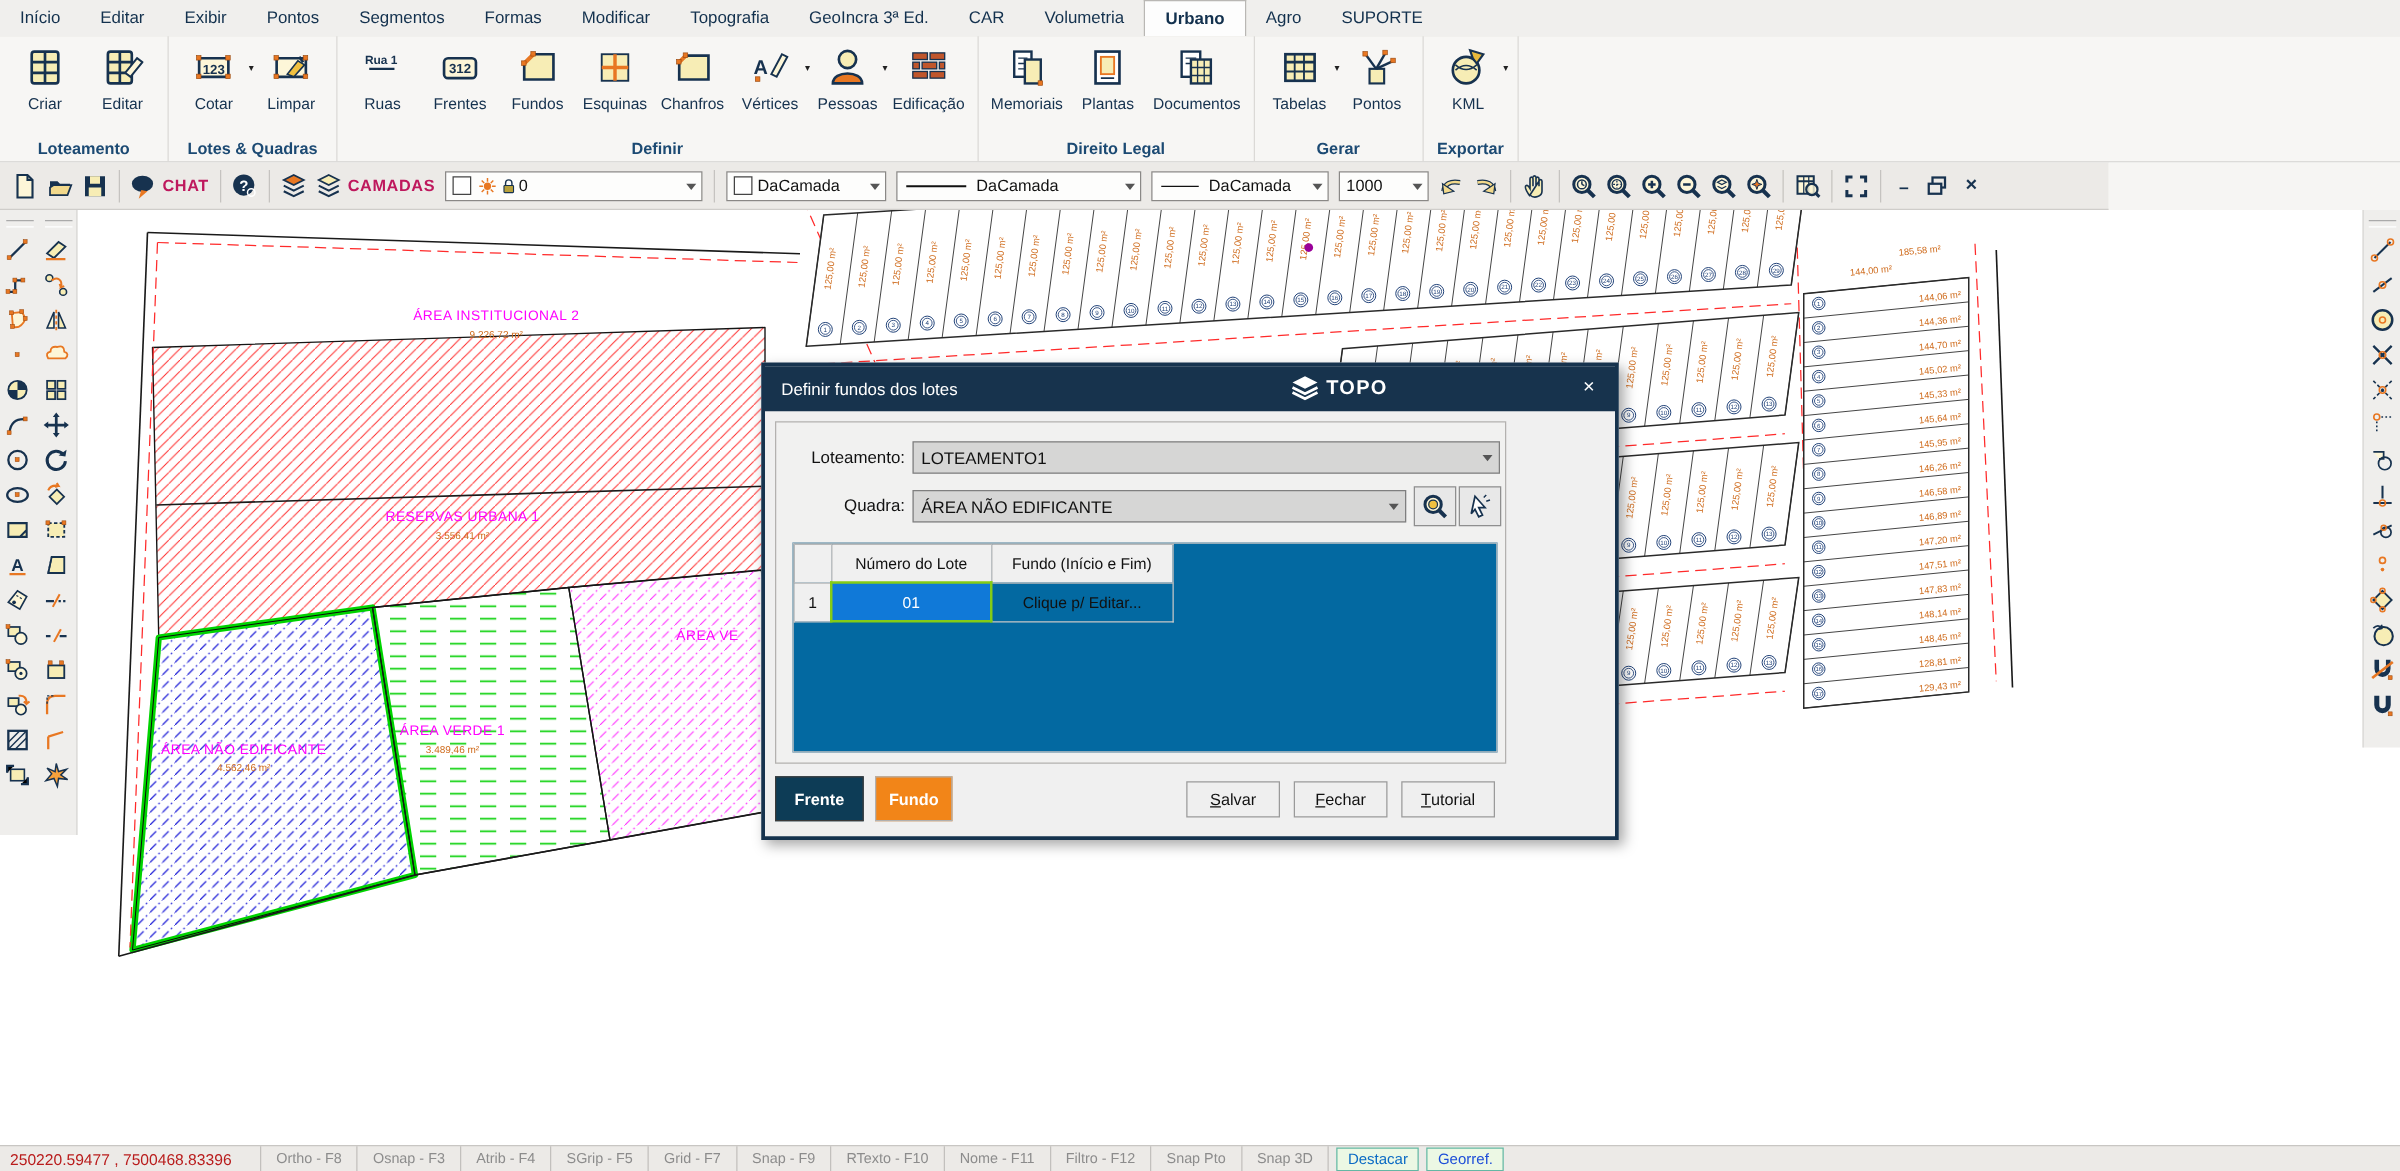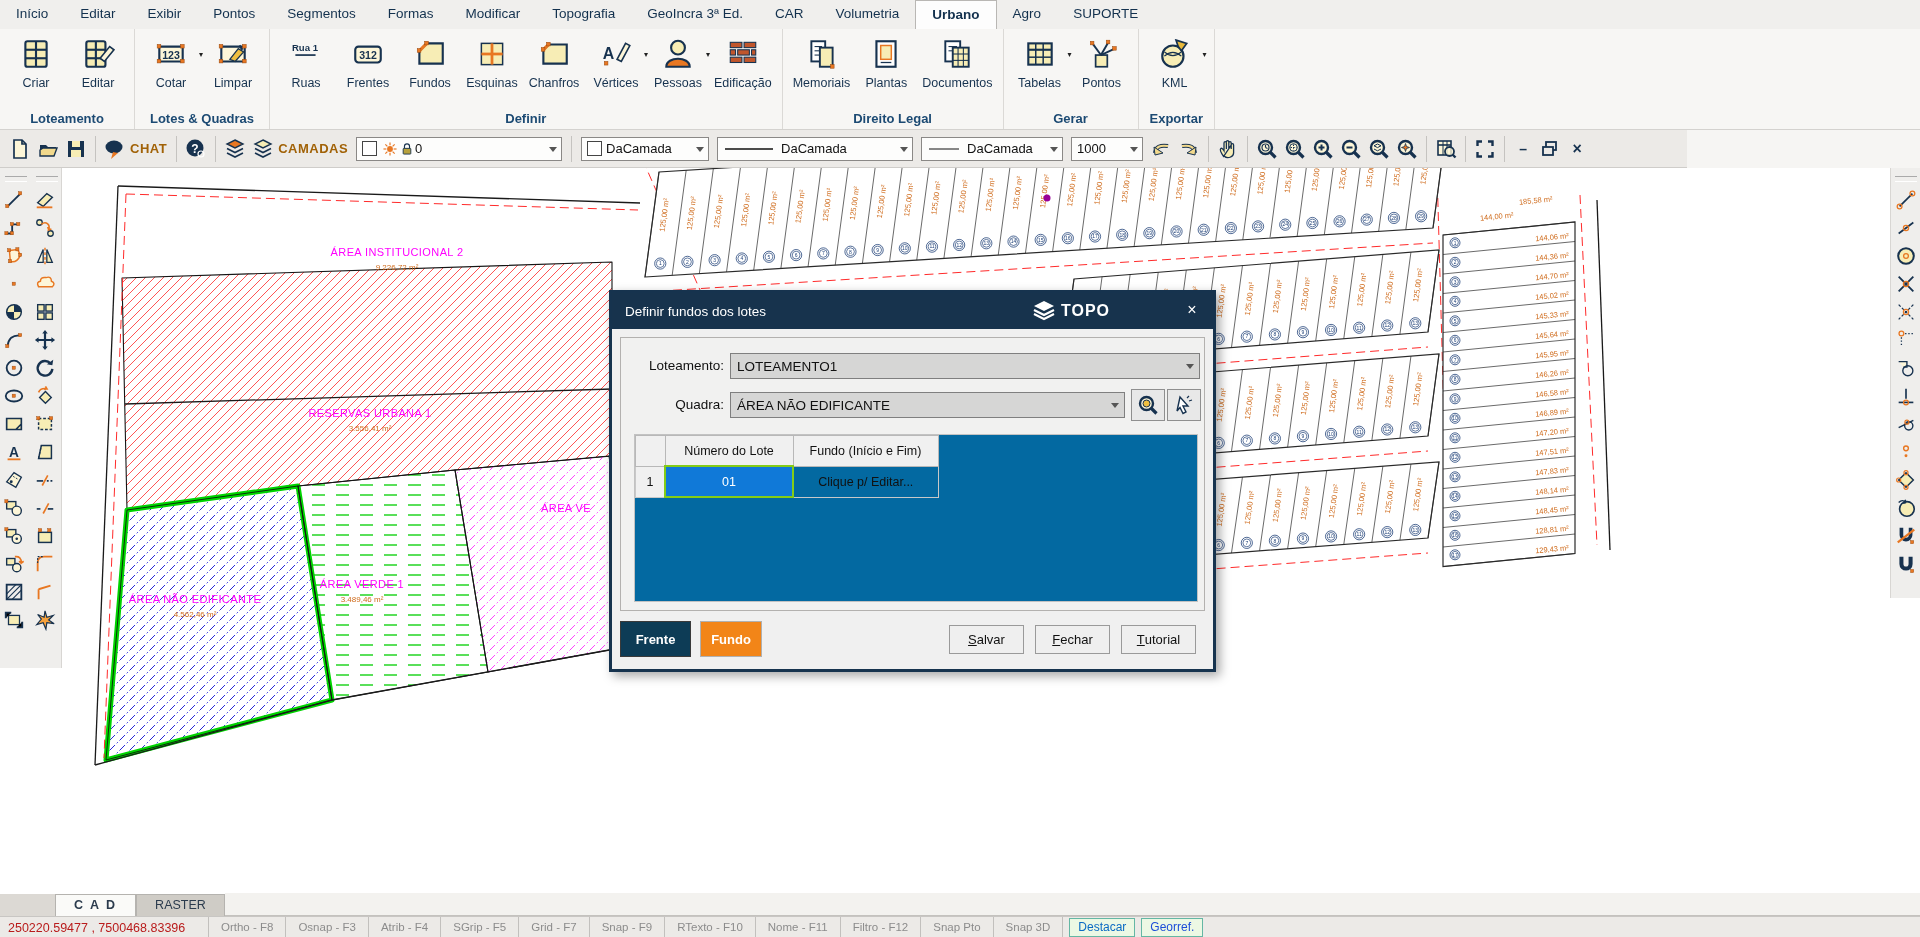--- a/index.html
+++ b/index.html
@@ -18,37 +18,37 @@
   .rb-icon{height:40px;display:flex;align-items:center;justify-content:center;}
   .rb-label{font-size:12.5px;color:#16324f;margin-top:2px;white-space:nowrap;}
   .rb-arrow{position:absolute;right:-1px;top:18px;font-size:8px;color:#222;}
   .rb-glabel{text-align:center;font-weight:bold;color:#1c4a73;font-size:13px;padding:2px 6px 3px;}
 
   
   #toolbar{position:absolute;left:0;top:130px;width:1687px;height:38px;background:#eceae7;border-bottom:1px solid #cfcdca;display:flex;align-items:center;padding-left:6px;box-sizing:border-box;}
   #toolbar-rest{position:absolute;left:1687px;top:130px;width:233px;height:38px;background:#f6f5f3;border-bottom:1px solid #cfcdca;}
   .tb-sep{width:1px;height:26px;background:#c5c3c0;margin:0 5px;}
   .tbi{display:inline-flex;align-items:center;justify-content:center;width:26px;height:26px;margin:0 1px;}
-  .tb-text{font-weight:bold;color:#a16207;font-size:13px;margin:0 4px 0 1px;letter-spacing:.5px;}
+  .tb-text{font-weight:bold;color:#be185d;font-size:13px;margin:0 4px 0 1px;letter-spacing:.5px;}
   .combo{position:relative;display:flex;align-items:center;height:24px;background:#fdfdfc;border:1px solid #8a8886;margin:0 4px;padding:0 16px 0 5px;box-sizing:border-box;font-size:13px;color:#111;}
   .combo .chev{position:absolute;right:4px;top:9px;width:0;height:0;border-left:4px solid transparent;border-right:4px solid transparent;border-top:5px solid #555;}
   .swbox{width:13px;height:13px;background:#fff;border:1px solid #444;margin-right:4px;}
   .winctl{font-weight:bold;color:#16324f;font-size:14px;width:26px;text-align:center;}
 
   
   #leftpal{position:absolute;left:0;top:168px;width:62px;height:500px;background:#efeeec;border-right:1px solid #d8d6d3;display:grid;grid-template-columns:31px 31px;align-content:start;padding-top:8px;box-sizing:border-box;}
   #rightpal{position:absolute;right:0;top:168px;width:30px;height:430px;background:#efeeec;border-left:1px solid #d8d6d3;display:flex;flex-direction:column;align-items:center;padding-top:8px;box-sizing:border-box;}
   .pal-handle{height:4px;width:22px;border-top:1px solid #aaa;border-bottom:1px solid #fff;margin:0 auto 4px;}
   .pal-cell{width:28px;height:28px;display:flex;align-items:center;justify-content:center;}
 
   
   #canvas-svg{position:absolute;left:0;top:168px;}
 
   
-  #dialog{position:absolute;left:609px;top:290px;width:607px;height:382px;background:#f0f0f0;border:3px solid #16334e;box-sizing:border-box;box-shadow:4px 4px 10px rgba(0,0,0,.35);z-index:20;}
+  #dialog{position:absolute;left:609px;top:290px;width:686px;height:382px;background:#f0f0f0;border:3px solid #16334e;box-sizing:border-box;box-shadow:4px 4px 10px rgba(0,0,0,.35);z-index:20;}
   #dlg-title{position:absolute;left:0;top:0;right:0;height:36px;background:#17334d;color:#fff;display:flex;align-items:center;}
   #dlg-title .t{font-size:13.5px;margin-left:13px;}
   #dlg-logo{position:absolute;left:420px;top:6px;display:flex;align-items:center;}
   #dlg-logo .lt{color:#fff;font-weight:bold;font-size:16px;letter-spacing:1px;margin-left:5px;}
   #dlg-close{position:absolute;right:10px;top:6px;color:#fff;font-size:16px;width:22px;height:22px;text-align:center;line-height:22px;}
   #dlg-panel{position:absolute;left:8px;top:44px;width:585px;height:274px;border:1px solid #b3b1af;background:#f1f1f0;box-sizing:border-box;}
   .dlg-lbl{position:absolute;font-size:13.5px;color:#111;text-align:right;}
   .dlg-combo{position:absolute;height:26px;background:#d6d6d5;border:1px solid #7f7f7f;box-sizing:border-box;display:flex;align-items:center;font-size:13.5px;color:#111;padding:0 20px 0 6px;}
   .dlg-combo .chev{position:absolute;right:5px;top:10px;width:0;height:0;border-left:4px solid transparent;border-right:4px solid transparent;border-top:5px solid #555;}
   .dlg-sqbtn{position:absolute;width:34px;height:32px;background:#e8e8e8;border:1px solid #8f8f8f;display:flex;align-items:center;justify-content:center;box-sizing:border-box;}
@@ -1446,26 +1446,20 @@
           </table>
       </div>
     </div>
     <div class="dlg-btn" id="btn-frente">Frente</div>
     <div class="dlg-btn" id="btn-fundo">Fundo</div>
     <div class="dlg-btn dlg-stdbtn" id="btn-salvar"><u>S</u>alvar</div>
     <div class="dlg-btn dlg-stdbtn" id="btn-fechar"><u>F</u>echar</div>
     <div class="dlg-btn dlg-stdbtn" id="btn-tutorial"><u>T</u>utorial</div>
   </div>
 
-  <div id="tabstrip">
-    <div class="spacer"></div>
-    <div class="btab active">C A D</div>
-    <div class="btab">RASTER</div>
-    <div id="tab-rest"></div>
-  </div>
 
   <div id="statusbar">
     <div id="coords">250220.59477 , 7500468.83396</div>
     <div id="sb-toggles" style="display:flex">
         <div class="sb-toggle">Ortho - F8</div>
         <div class="sb-toggle">Osnap - F3</div>
         <div class="sb-toggle">Atrib - F4</div>
         <div class="sb-toggle">SGrip - F5</div>
         <div class="sb-toggle">Grid - F7</div>
         <div class="sb-toggle">Snap - F9</div>

